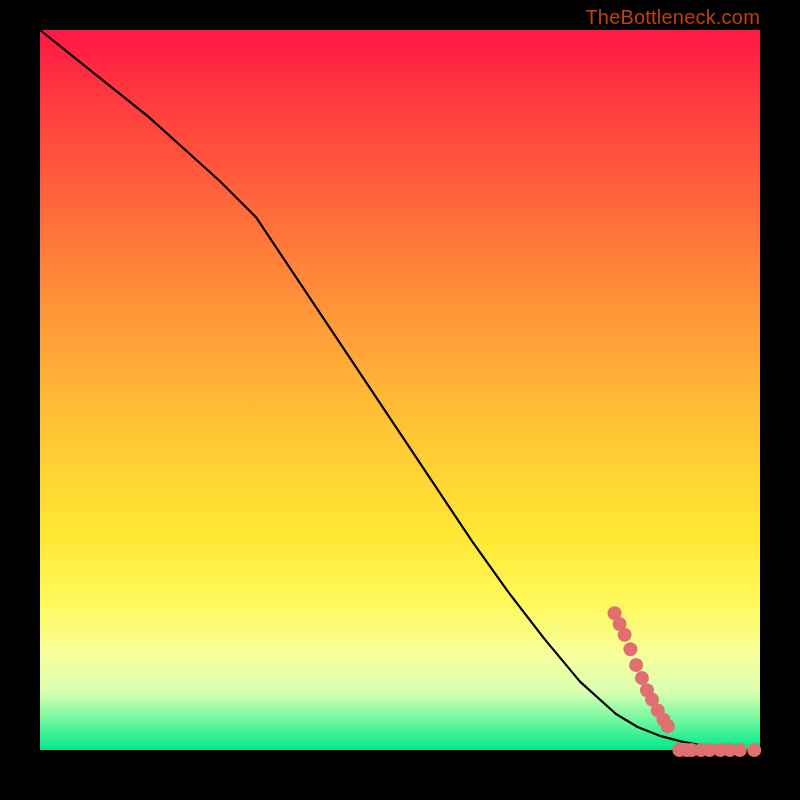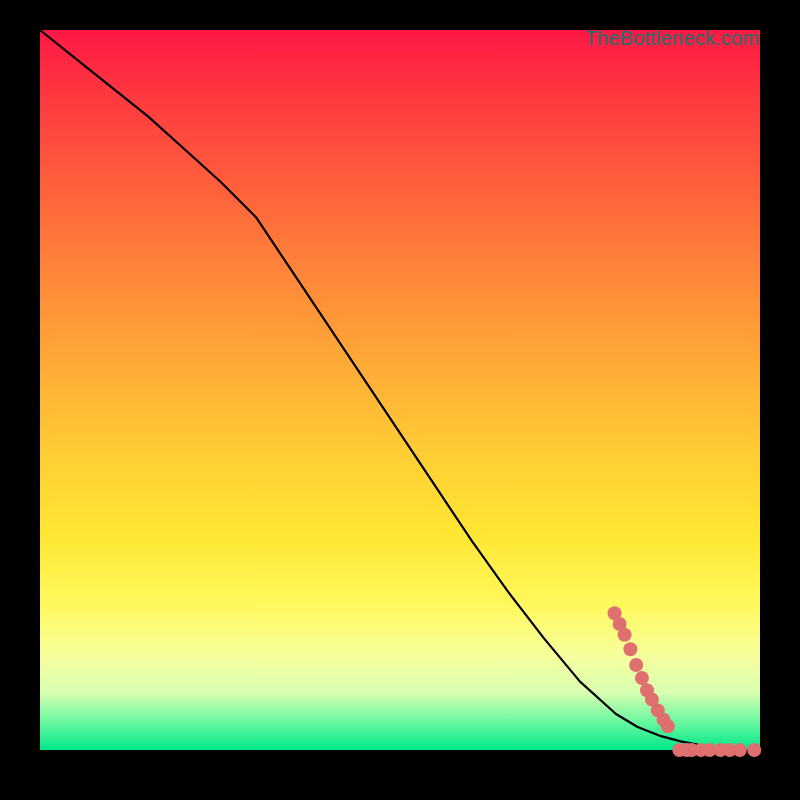--- a/index.html
+++ b/index.html
@@ -39,26 +39,25 @@
       #f6ff9e 87%,
       #d8ffb0 92%,
       #6cf7a0 96%,
       #00e88a 100%
     );
   }
   .watermark {
     position: absolute;
     top: 6px;
     right: 40px;
-    color: #0f766e;
+    color: #c2410c;
     font-size: 20px;
     font-weight: 500;
     letter-spacing: 0.2px;
     user-select: none;
-    margin-top: 21px;
   }
   svg.overlay {
     position: absolute;
     left: 40px;
     top: 30px;
     width: 720px;
     height: 720px;
     overflow: visible;
   }
   .curve {

